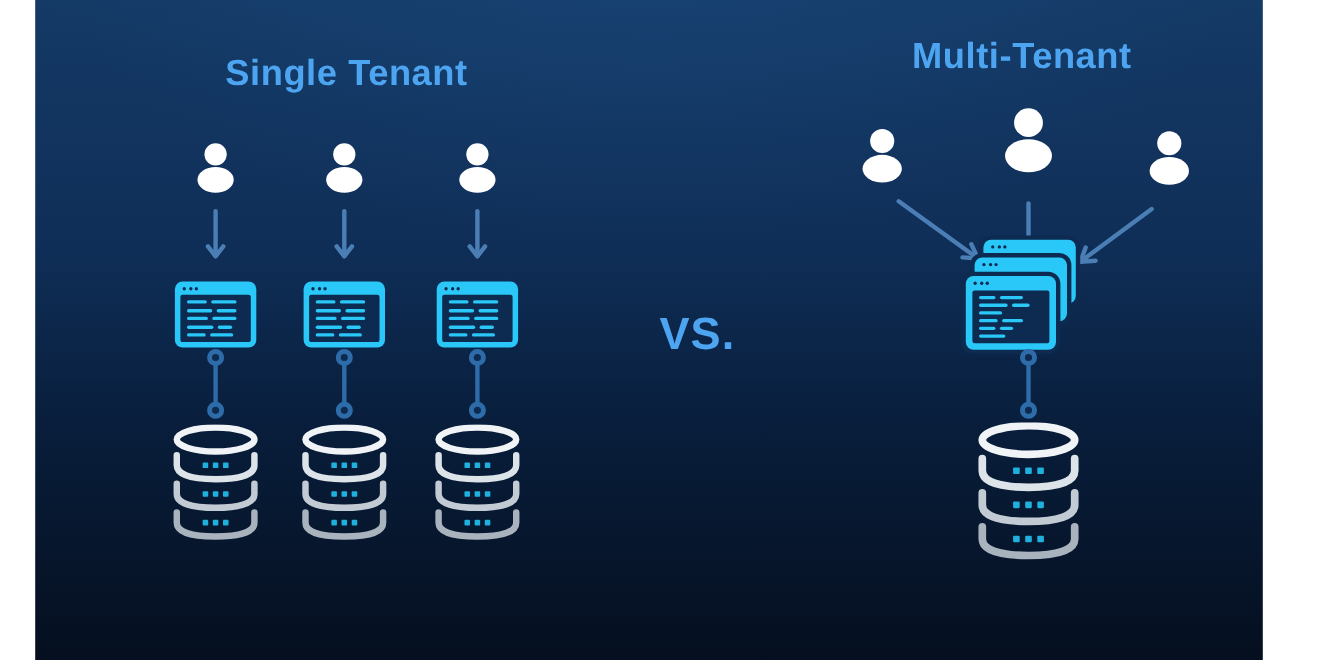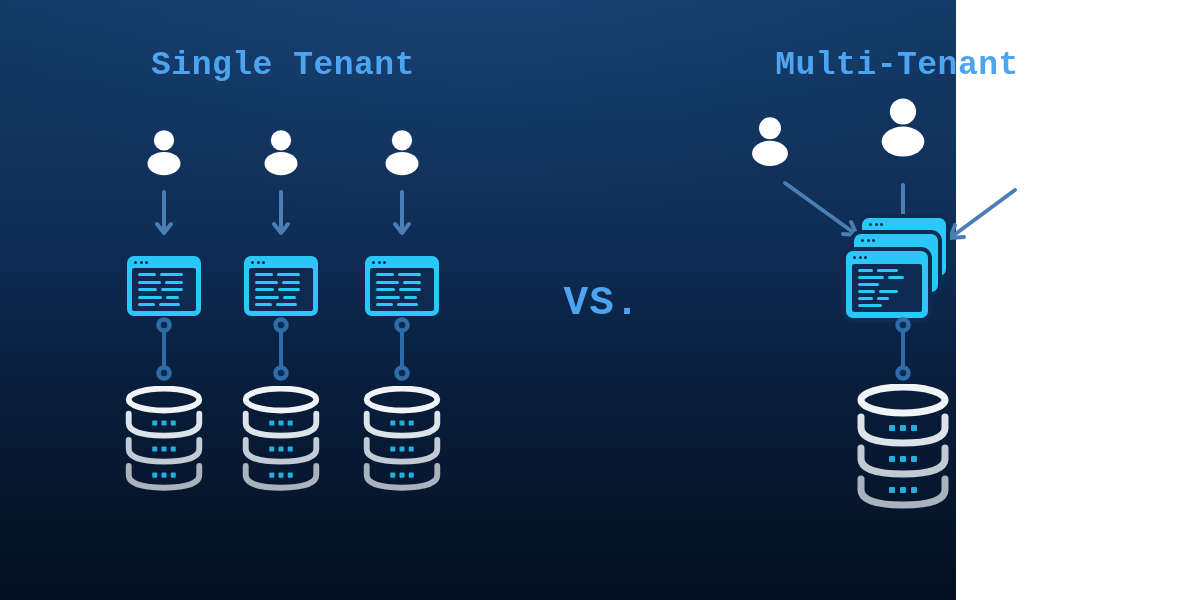--- a/index.html
+++ b/index.html
@@ -3,25 +3,26 @@
 <meta charset="utf-8">
 <style>
   :root{
     --bg-top:#143a66; --bg-bottom:#050f1f; --accent-text:#4da5f2; --cyan:#29c8f8;
     --panel-dark:#0d2b50; --arrow:#4a7eb5; --connector:#2d6ca9; --user:#ffffff;
     --db-top:#f1f4f7; --db-b1:#dce3e9; --db-b2:#c2cbd4; --db-b3:#a8b3be; --db-dot:#1fb0dd;
   }
   *{margin:0;padding:0;box-sizing:border-box;}
   html,body{width:1200px;height:600px;overflow:hidden;}
   .canvas{
-    position:relative;width:956px;height:600px;
-    font-family:Liberation Mono, monospace;
+    position:relative;width:1116px;height:600px;
+    font-family:Liberation Sans, sans-serif;
     background:
       radial-gradient(ellipse 900px 480px at 50% -12%, rgba(34,88,150,0.30), rgba(34,88,150,0) 62%),
       linear-gradient(180deg, var(--bg-top) 0%, #0f2e57 38%, #081d3a 66%, var(--bg-bottom) 100%);
+    margin-left: 32px;
   }
   .title{
     position:absolute;transform:translateX(-50%);
     color:var(--accent-text);font-size:33px;font-weight:bold;letter-spacing:0.5px;white-space:nowrap;
   }
   .vs{
     position:absolute;transform:translateX(-50%);
     color:var(--accent-text);font-size:41px;font-weight:bold;letter-spacing:1px;
   }
   .abs{position:absolute;}
@@ -50,21 +51,21 @@
   .line-row{display:flex;gap:4px;}
   .line-row span{height:3px;background:var(--cyan);border-radius:1.5px;display:inline-block;}
   .stack-win{box-shadow:0 0 0 4px var(--panel-dark);}
 </style>
 </head>
 <body>
 
 <div class="canvas">
 
   <div class="title" style="left:283px;top:47px;">Single Tenant</div>
-  <div class="title" style="left:897px;top:47px;">Multi-Tenant</div>
+  <div class="title" style="left:897px;top:32px;">Multi-Tenant</div>
   <div class="vs" style="left:602px;top:280px;text-align:center;">VS.</div>
 
   <div class="col" style="left:122px;">
     <svg class="abs" style="left:18px;top:8px;" width="48" height="50" viewBox="0 0 64 66">
       <g class="user-icon">
           <circle class="head" cx="32" cy="16" r="13.5"></circle>
           <ellipse class="body" cx="32" cy="47" rx="22" ry="15.5"></ellipse>
         </g>
     </svg>
     <svg class="abs" style="left:32px;top:70px;" width="20" height="52" viewBox="0 0 20 52">

